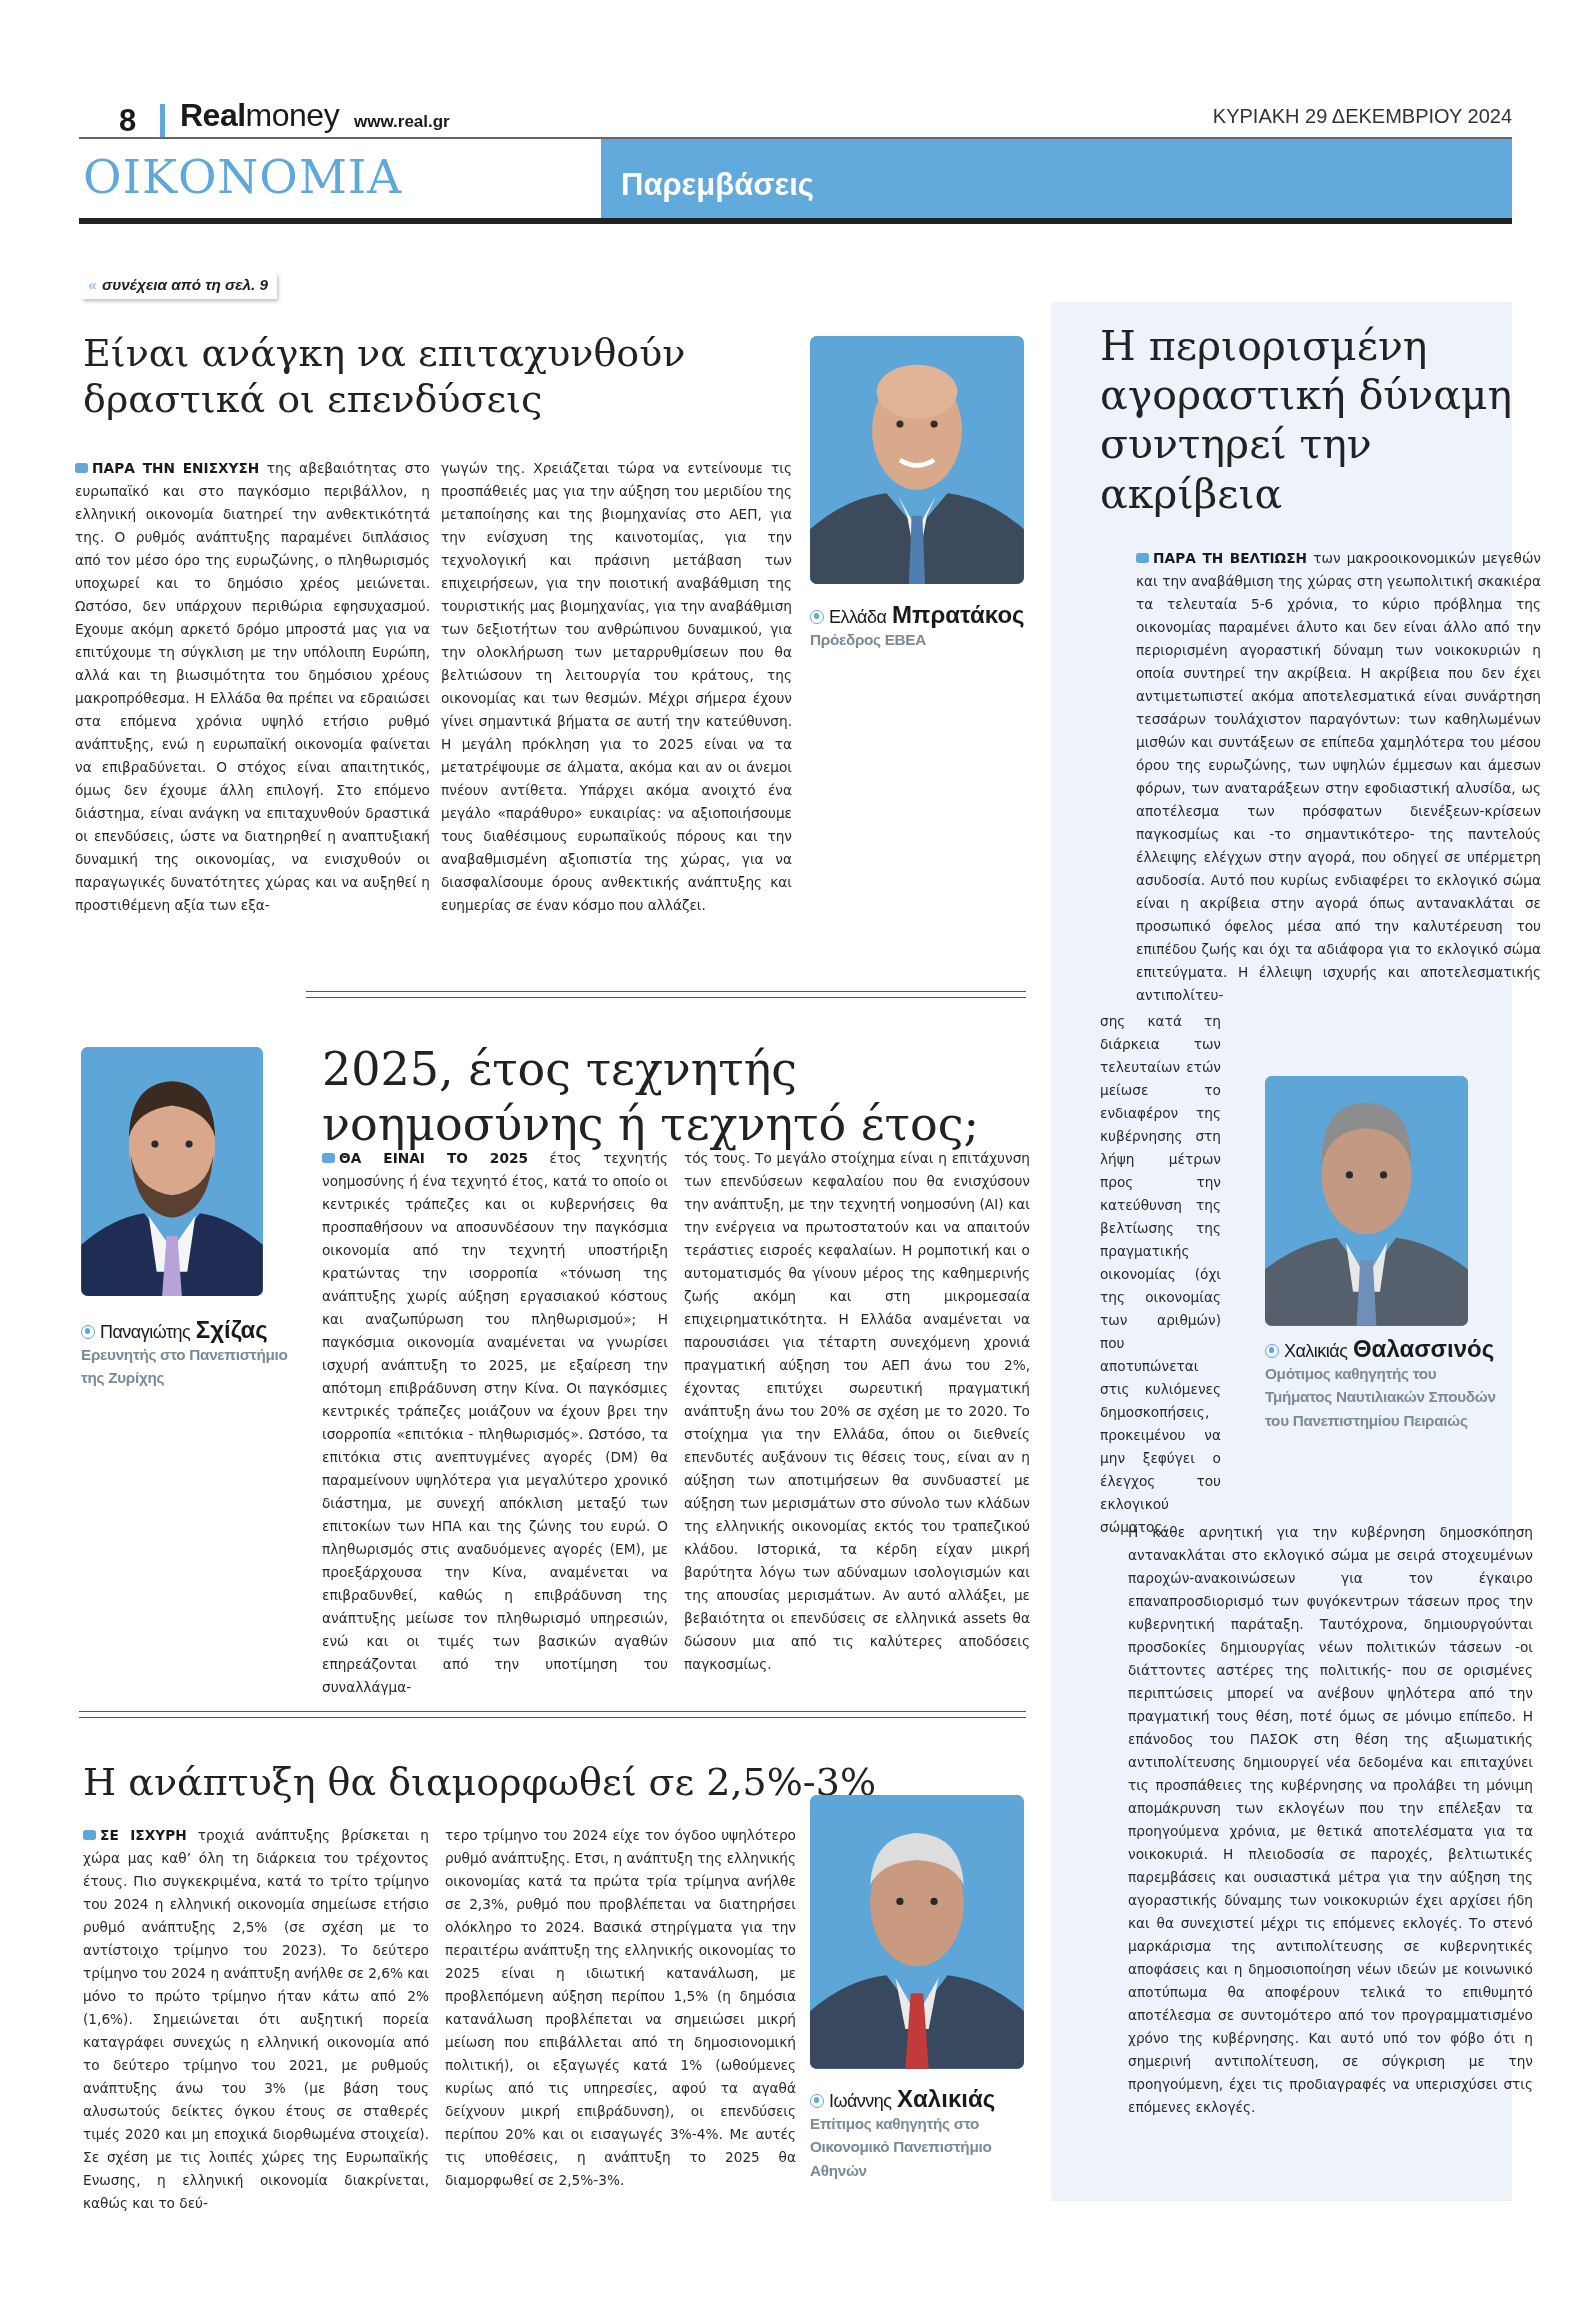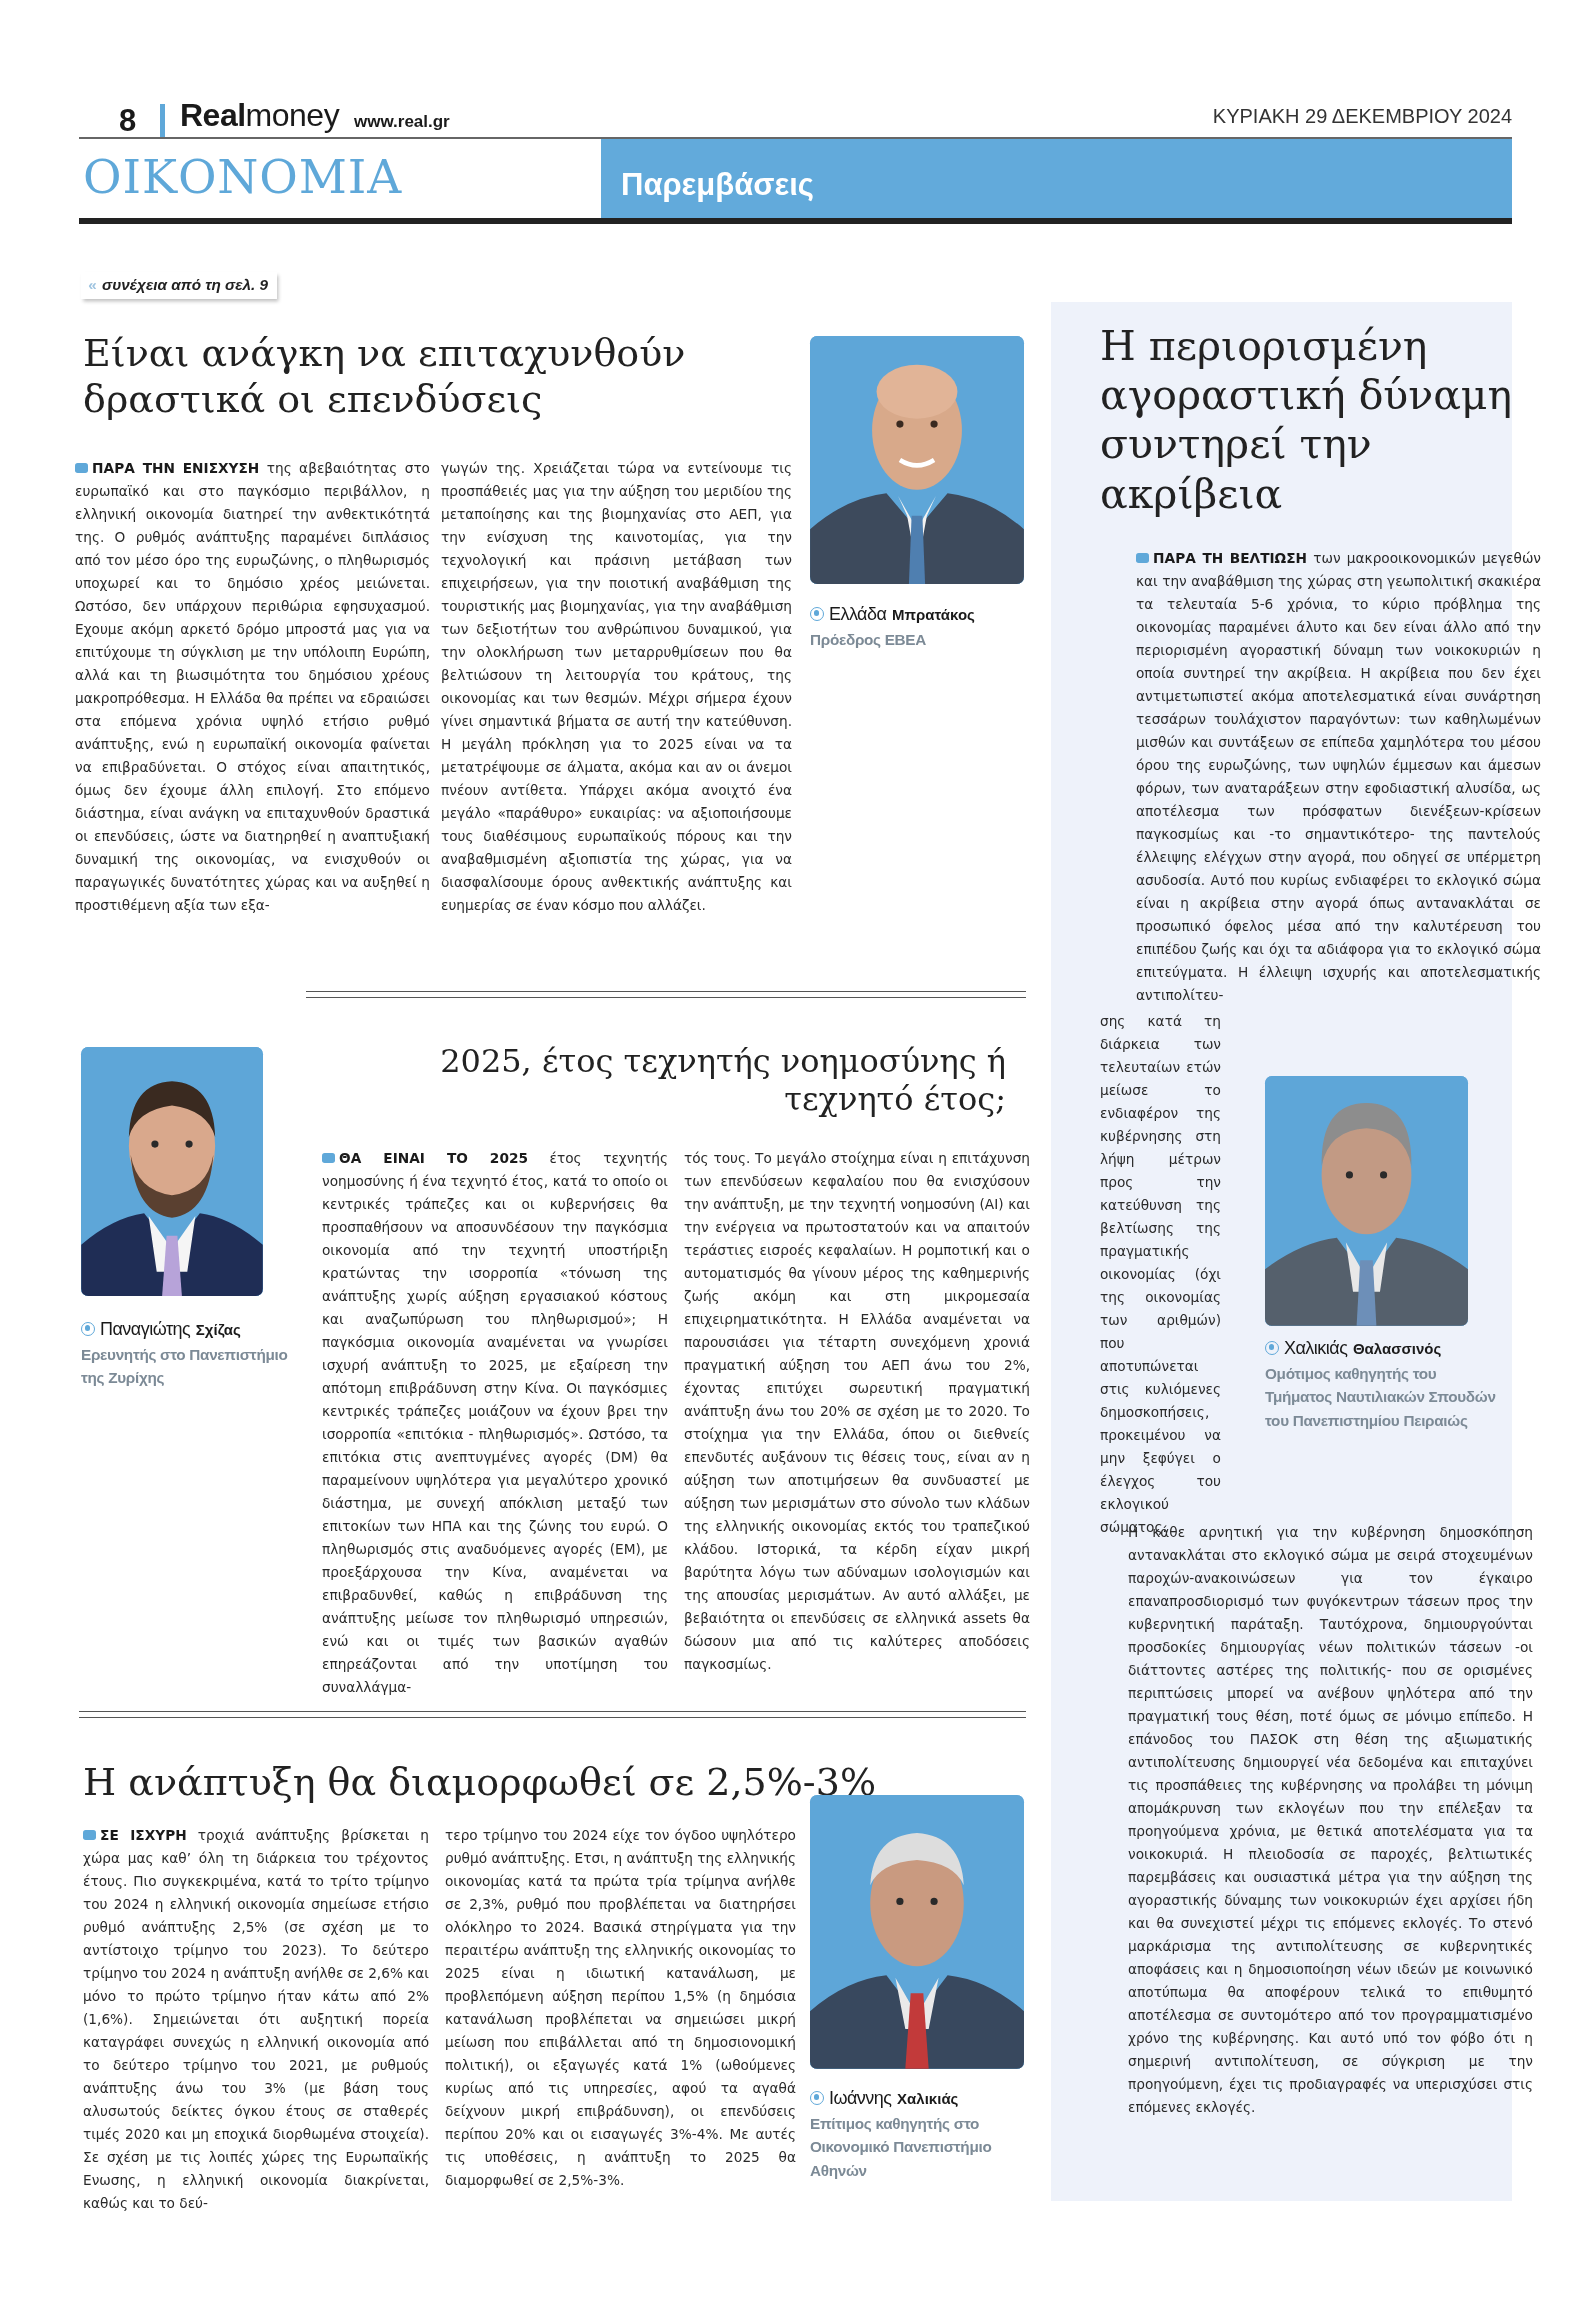--- a/index.html
+++ b/index.html
@@ -18,21 +18,21 @@
   .blue-band { left: 601px; top: 139px; width: 911px; height: 79px; background: #62aadb; }
   .band-label { left: 621px; top: 167px; font-family: "Liberation Sans", sans-serif; font-weight: bold; font-size: 31px; color: #ffffff; }
   .thick-rule { left: 79px; top: 218px; width: 1433px; height: 6.3px; background: #222; }
 
   .continued { left: 81px; top: 272px; padding: 3.6px 9px 5.4px 7.2px; background: #fff; box-shadow: 1.8px 2.7px 3.6px rgba(0,0,0,0.25); font-family: "Liberation Sans", sans-serif; font-weight: bold; font-style: italic; font-size: 15.3px; color: #222; }
   .continued .chev { color: #9fc4e0; margin-right: 5.4px; font-style: normal; }
 
   
   .headline { font-family: "DejaVu Serif", serif; font-weight: normal; color: #222; line-height: 1.2; margin: 0; }
   .h1 { left: 83px; top: 331px; width: 630px; font-size: 38px; }
-  .h2 { left: 322px; top: 1042px; width: 684px; font-size: 32px; text-align: right; }
+  .h2 { left: 322px; top: 1042px; width: 684px; font-size: 46px; }
   .h3 { left: 83px; top: 1760px; width: 954px; font-size: 38px; }
   .hs { left: 1100px; top: 322px; width: 414px; font-size: 41px; }
 
   
   .body { font-family: "DejaVu Sans", sans-serif; font-size: 13.7px; line-height: 23px; color: #2a2a2a; text-align: justify; margin: 0; hyphens: manual; }
   .lead { font-weight: bold; color: #1a1a1a; }
   .bullet { display: inline-block; width: 12.6px; height: 10px; border-radius: 2.7px; background: #5fa8d9; margin-right: 4.5px; vertical-align: 0px; }
 
   .c1 { left: 75px; top: 457px; width: 355px; }
   .c2 { left: 441px; top: 457px; width: 351px; }
@@ -51,21 +51,21 @@
   .photo { border-radius: 7.2px; background: #5ea6d8; overflow: hidden; }
   .p1 { left: 810px; top: 336px; width: 214px; height: 248px; }
   .p2 { left: 81px; top: 1047px; width: 182px; height: 249px; }
   .p3 { left: 1265px; top: 1076px; width: 203px; height: 250px; }
   .p4 { left: 810px; top: 1795px; width: 214px; height: 274px; }
   .photo svg { width: 100%; height: 100%; display: block; }
 
   
   .byline { font-family: "Liberation Sans", sans-serif; font-size: 20px; color: #1a1a1a; line-height: 1.2; }
   .byline .first { font-size: 18px; letter-spacing: -0.5px; }
-  .byline .last { font-weight: bold; font-size: 15px; margin-top: 44px; }
+  .byline .last { font-weight: bold; font-size: 24px; margin-top: 44px; }
   .target { display: inline-block; width: 14.4px; height: 14.4px; border-radius: 50%; border: 1.8px solid #5fa8d9; box-sizing: border-box; position: relative; margin-right: 4.5px; vertical-align: -0.9px; }
   .target::after { content: ""; position: absolute; left: 2.7px; top: 2.7px; width: 5.4px; height: 5.4px; border-radius: 50%; background: #5fa8d9; }
   .role { font-family: "Liberation Sans", sans-serif; font-weight: bold; font-size: 15.3px; line-height: 23.4px; color: #7c8a96; letter-spacing: -0.3px; }
 
   .b1 { left: 810px; top: 601px; } .r1 { left: 810px; top: 628px; width: 216px; }
   .b2 { left: 81px; top: 1316px; } .r2 { left: 81px; top: 1343px; width: 216px; }
   .b3 { left: 1265px; top: 1335px; } .r3 { left: 1265px; top: 1362px; width: 234px; }
   .b4 { left: 810px; top: 2085px; } .r4 { left: 810px; top: 2112px; width: 216px; }
   .double-rule { height: 7.2px; border-top: 1.8px solid #555; border-bottom: 1.8px solid #555; box-sizing: border-box; }
   .dr1 { left: 306px; top: 991px; width: 720px; }

